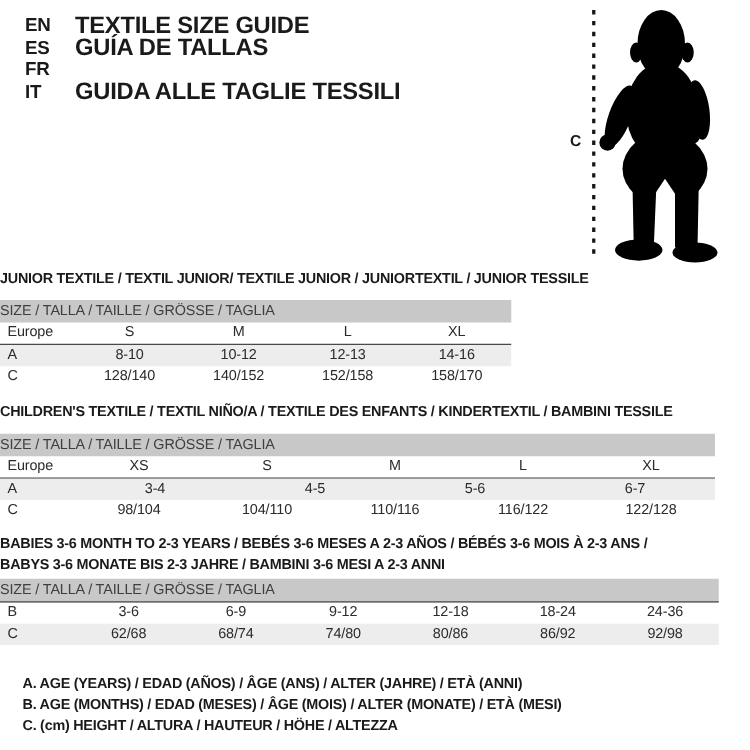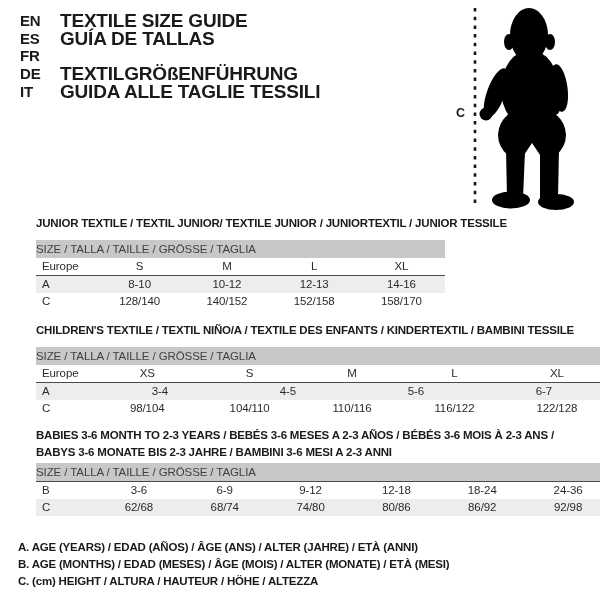--- a/index.html
+++ b/index.html
@@ -14,21 +14,21 @@
   .lang-block{left:20px;top:12px;}
   .lang-row{display:flex;height:17.7px;line-height:17.7px;}
   .lang-code{width:40px;font-weight:700;font-size:15px;letter-spacing:-0.2px;}
   .lang-title{font-weight:700;font-size:19px;letter-spacing:-0.2px;white-space:nowrap;}
 
   
   .figure{left:440px;top:0;width:160px;height:215px;}
   .c-label{position:absolute;left:16px;top:106px;font-weight:700;font-size:12.5px;}
 
   
-  .size-table{left:36px;}
+  .size-table{left:0;}
   .tbl-title{font-weight:700;font-size:11.5px;letter-spacing:-0.2px;line-height:14px;white-space:nowrap;margin-bottom:10px;}
   .tbl-title.two-line{margin-bottom:0;line-height:16.5px;}
   .tbl-title.second{margin-bottom:3px;}
   .band{height:18px;line-height:18px;background:#c8c8c8;color:#3f3f3f;
         font-size:11.5px;padding-left:0;letter-spacing:-0.1px;}
   .band.underlined{border-bottom:1px solid #4a4a4a;}
   .t-row{display:flex;height:17px;line-height:17px;font-size:11.5px;color:#2b2b2b;letter-spacing:-0.1px;}
   .t-row.hdr{border-bottom:1px solid #4a4a4a;align-items:flex-end;}
   .t-row.shaded{background:#ededed;}
   .cell-label{width:60px;text-align:left;padding-left:6px;box-sizing:border-box;}
@@ -47,24 +47,20 @@
     <div class="lang-row">
       <span class="lang-code">EN</span>
       <span class="lang-title">TEXTILE SIZE GUIDE</span>
     </div>
     <div class="lang-row">
       <span class="lang-code">ES</span>
       <span class="lang-title">GUÍA DE TALLAS</span>
     </div>
     <div class="lang-row">
       <span class="lang-code">FR</span>
-    </div>
-    <div class="lang-row">
-      <span class="lang-code">DE</span>
-      <span class="lang-title">TEXTILGRÖßENFÜHRUNG</span>
     </div>
     <div class="lang-row">
       <span class="lang-code">IT</span>
       <span class="lang-title">GUIDA ALLE TAGLIE TESSILI</span>
     </div>
   </div>
 
   <div class="abs figure">
     <svg viewBox="0 0 160 215" width="160" height="215">
       <line x1="35" y1="8" x2="35" y2="205" stroke="#161616" stroke-width="2.6" stroke-dasharray="3.5 5.2"></line>

